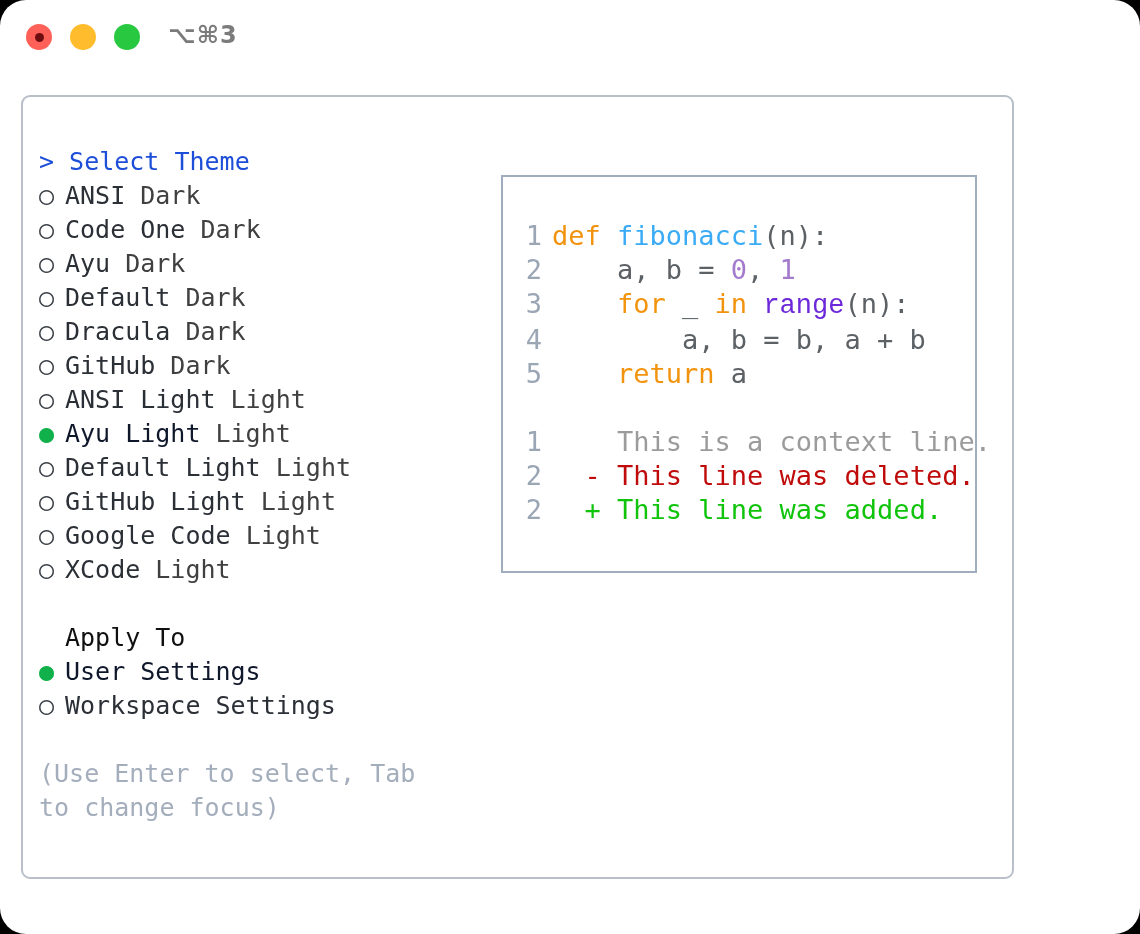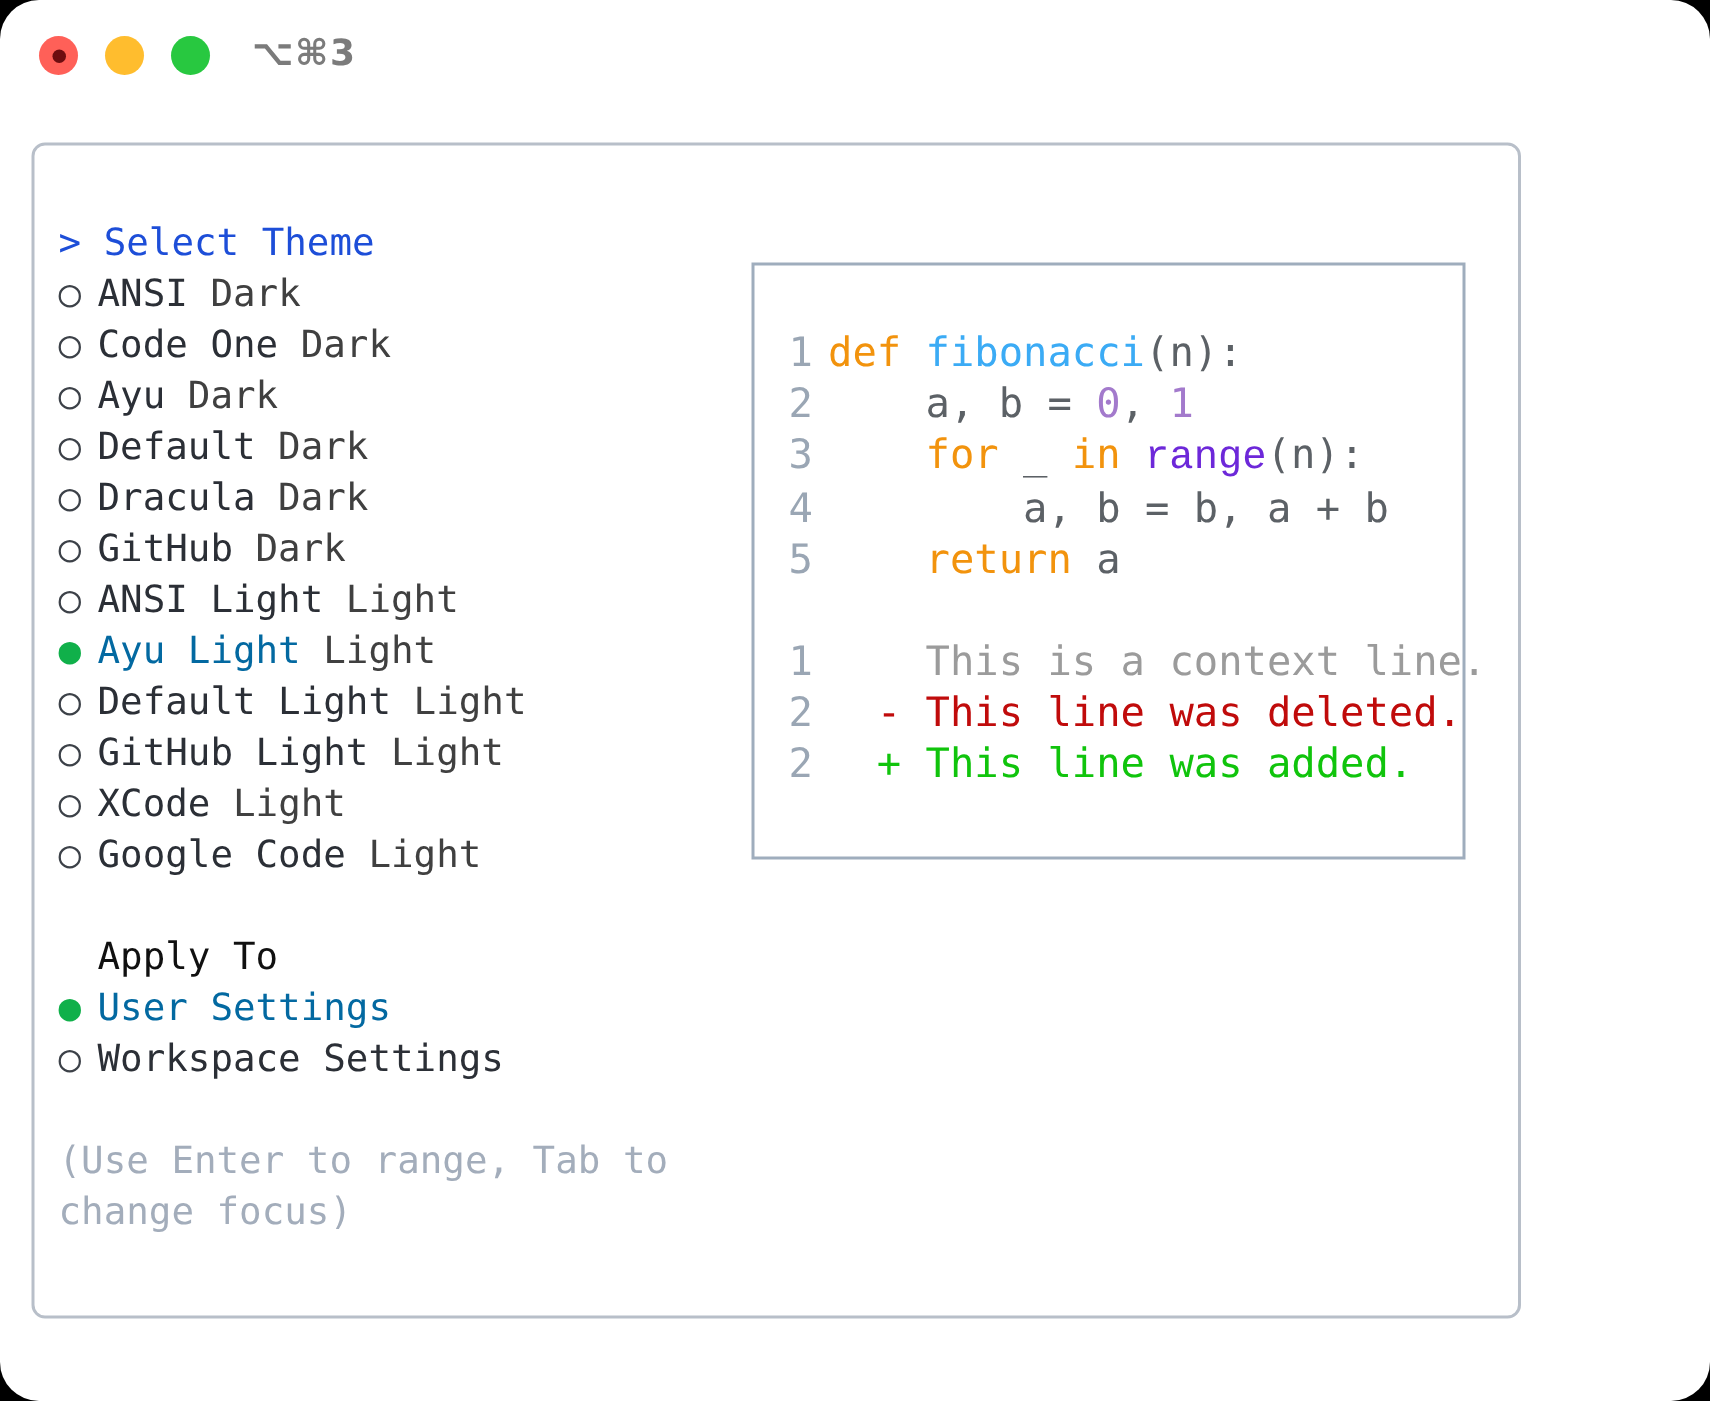--- a/index.html
+++ b/index.html
@@ -105,21 +105,21 @@
     white-space: pre;
     color: #2b2f36;
     display: block;
   }
   .bullet {
     display: inline-block;
     width: 26px;
     color: #3c4148;
   }
   .row.selected .bullet { color: #10b04a; }
-  .row.selected .name   { color: #0369a1; }
+  .row.selected .name   { color: #0f172a; }
   .name { color: #2b2f36; text-align: center; }
   .tag  { color: #404040; }
 
   .apply-head {
     font-size: 25px;
     color: #101010;
     height: 34px;
     line-height: 34px;
     padding-left: 26px;
     white-space: pre;
@@ -209,36 +209,36 @@
           <div class="row"><span class="bullet">○</span><span class="name">ANSI</span><span class="tag"> Dark</span></div>
           <div class="row"><span class="bullet">○</span><span class="name">Code One</span><span class="tag"> Dark</span></div>
           <div class="row"><span class="bullet">○</span><span class="name">Ayu</span><span class="tag"> Dark</span></div>
           <div class="row"><span class="bullet">○</span><span class="name">Default</span><span class="tag"> Dark</span></div>
           <div class="row"><span class="bullet">○</span><span class="name">Dracula</span><span class="tag"> Dark</span></div>
           <div class="row"><span class="bullet">○</span><span class="name">GitHub</span><span class="tag"> Dark</span></div>
           <div class="row"><span class="bullet">○</span><span class="name">ANSI Light</span><span class="tag"> Light</span></div>
           <div class="row selected"><span class="bullet">●</span><span class="name">Ayu Light</span><span class="tag"> Light</span></div>
           <div class="row"><span class="bullet">○</span><span class="name">Default Light</span><span class="tag"> Light</span></div>
           <div class="row"><span class="bullet">○</span><span class="name">GitHub Light</span><span class="tag"> Light</span></div>
+          <div class="row"><span class="bullet">○</span><span class="name">Google Code</span><span class="tag"> Light</span></div>
           <div class="row"><span class="bullet">○</span><span class="name">XCode</span><span class="tag"> Light</span></div>
-          <div class="row"><span class="bullet">○</span><span class="name">Google Code</span><span class="tag"> Light</span></div>
         </div>
 
       <div class="spacer-34"></div>
 
       <div class="apply-head">Apply To</div>
 
       <div class="list" id="apply-list">
           <div class="row selected"><span class="bullet">●</span><span class="name">User Settings</span></div>
           <div class="row"><span class="bullet">○</span><span class="name">Workspace Settings</span></div>
         </div>
 
       <div class="spacer-34"></div>
 
-      <div class="hint">(Use Enter to range, Tab to change focus)</div>
+      <div class="hint">(Use Enter to select, Tab to change focus)</div>
     </div>
 
     <div class="right-pane">
 
       <div class="preview-box">
         <div class="code" id="code-block"><div><span class="ln">1</span><span class="kw">def </span><span class="fn">fibonacci</span><span class="plain">(n):</span></div><div><span class="ln">2</span><span class="plain">    a, b = </span><span class="num">0</span><span class="plain">, </span><span class="num">1</span></div><div><span class="ln">3</span><span class="plain">    </span><span class="kw">for</span><span class="plain"> _ </span><span class="kw">in</span><span class="plain"> </span><span class="call">range</span><span class="plain">(n):</span></div><div><span class="ln">4</span><span class="plain">        a, b = b, a + b</span></div><div><span class="ln">5</span><span class="plain">    </span><span class="kw">return</span><span class="plain"> a</span></div><div class="blank-line"></div><div><span class="ln">1</span><span class="ctx">    </span><span class="ctx">This is a context line.</span></div><div><span class="ln">2</span><span class="del">  - </span><span class="del">This line was deleted.</span></div><div><span class="ln">2</span><span class="add">  + </span><span class="add">This line was added.</span></div></div>
       </div>
     </div>
 
   </div>

